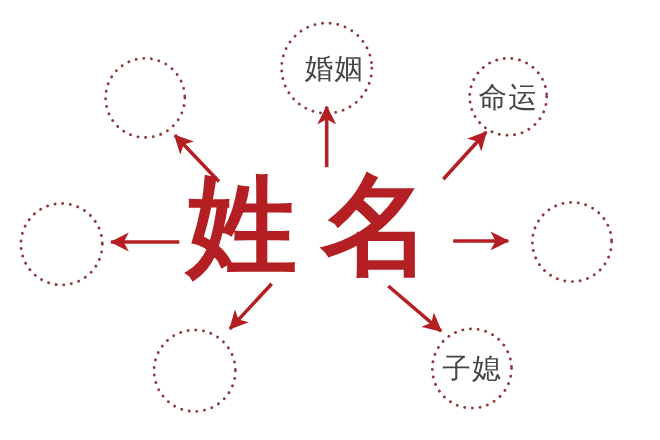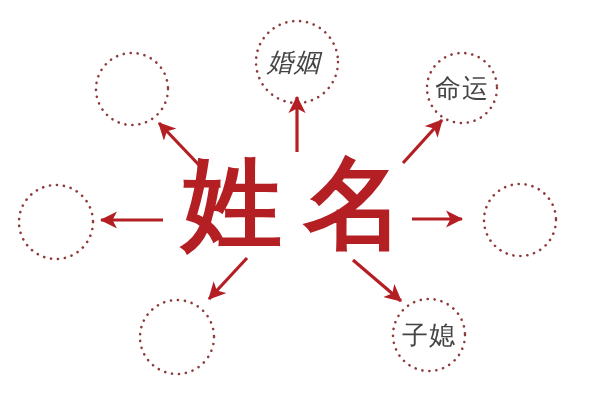--- a/index.html
+++ b/index.html
@@ -26,41 +26,41 @@
     stroke-linecap: round;
   }
   .arrow {
     stroke: var(--accent-red);
     stroke-width: 3.2;
     fill: none;
   }
   .arrowhead { fill: var(--accent-red); }
   .center-title {
     position: absolute;
-    left: 304px;
+    left: 292px;
     top: 205px;
     transform: translate(-50%, -50%);
-    font-family: Liberation Serif, serif;
+    font-family: Liberation Sans, sans-serif;
     font-weight: bold;
     font-size: 100px;
     letter-spacing: 22px;
     color: var(--accent-red);
     white-space: nowrap;
     line-height: 1;
   }
   .node-label {
     position: absolute;
     transform: translate(-50%, -50%);
     font-size: 26px;
     letter-spacing: 1px;
     color: var(--label-text);
     white-space: nowrap;
     line-height: 1;
   }
-  .pos-marriage    { left: 294px; top: 62px; font-style: italic;  }
+  .pos-marriage    { left: 304px; top: 62px;  }
   .pos-personality { left: 132px; top: 89px;  }
   .pos-destiny     { left: 462px; top: 88px;  }
   .pos-career      { left: 56px;  top: 222px; }
   .pos-health      { left: 520px; top: 220px; }
   .pos-wealth      { left: 177px; top: 337px; }
   .pos-children    { left: 429px; top: 335px; }
 </style>
 </head>
 <body>
 

